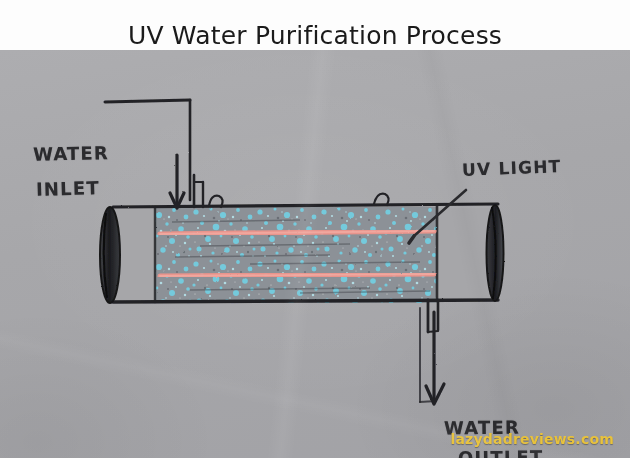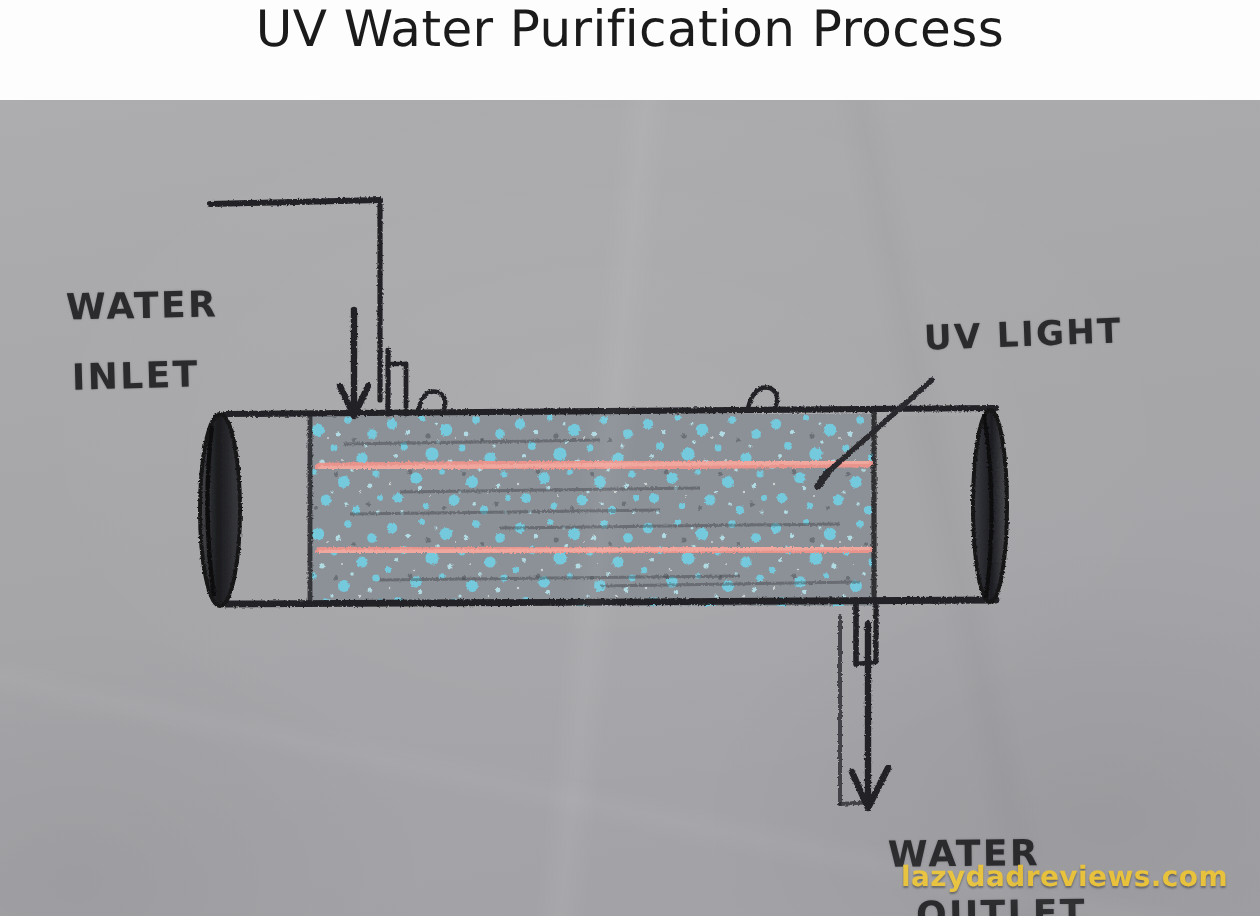--- a/index.html
+++ b/index.html
@@ -22,21 +22,21 @@
   }
 
   
   #title-band {
     position: absolute;
     left: 0; top: 0;
     width: 630px;
     height: 50px;
     background: #fdfdfd;
     display: flex;
-    align-items: flex-start;
+    align-items: flex-end;
     justify-content: center;
   }
   #title-text {
     font-family: "DejaVu Sans", sans-serif;
     font-size: 25px;
     font-weight: 400;
     color: #1b1b1b;
     letter-spacing: 0.2px;
     white-space: nowrap;
   }

